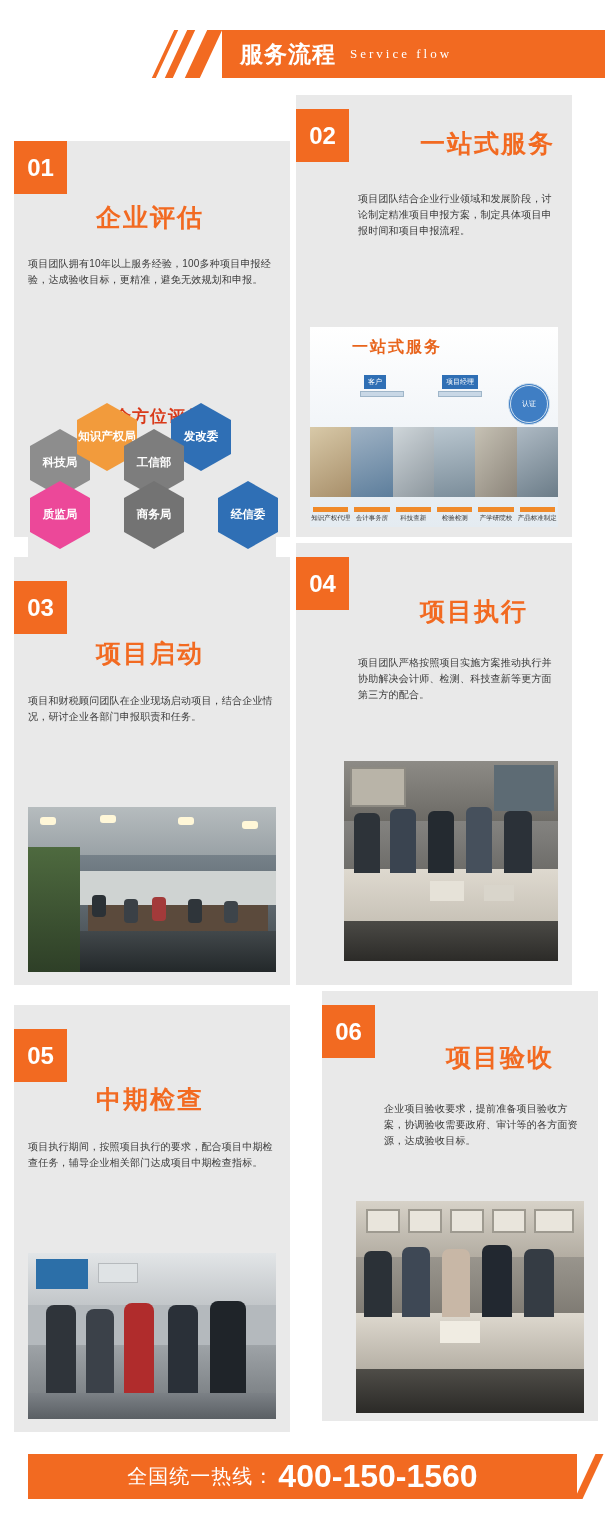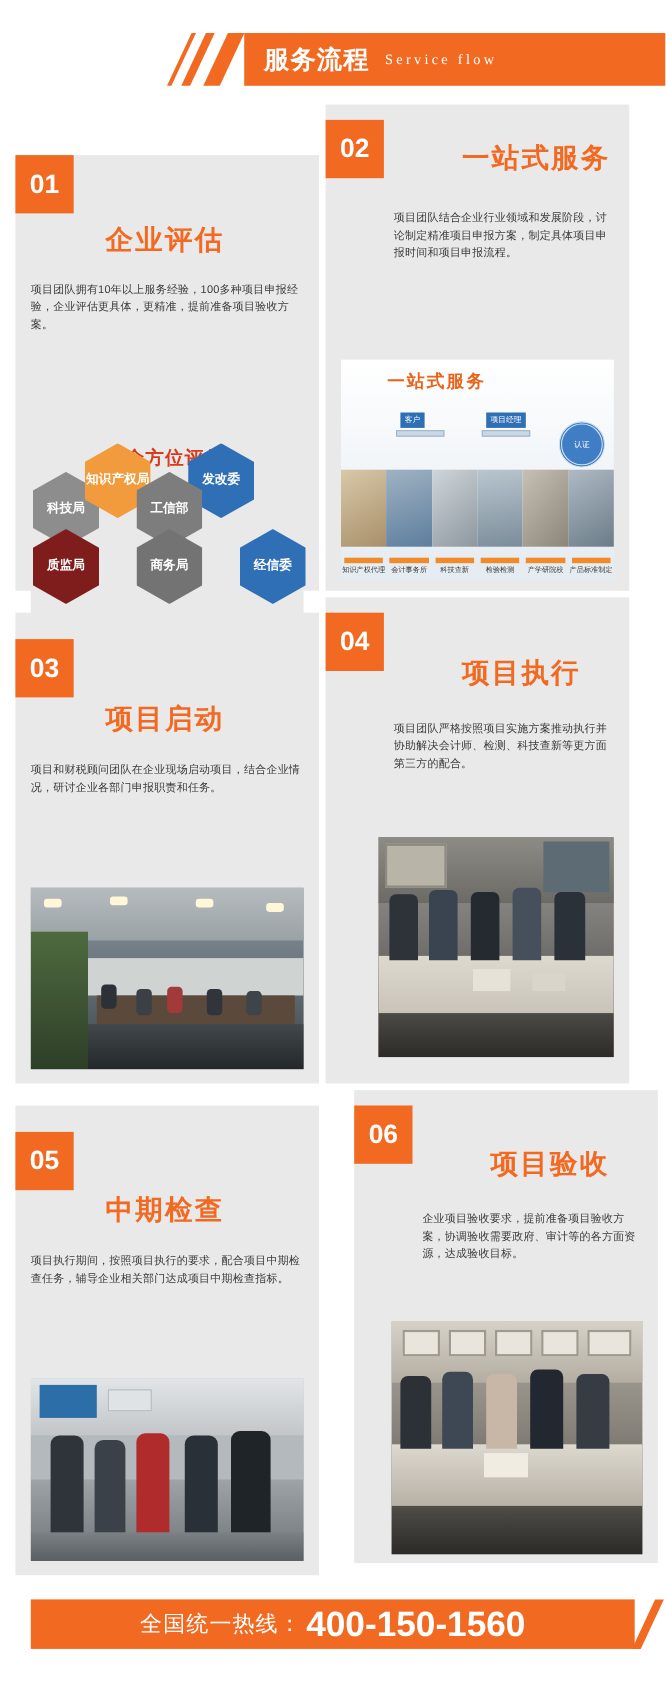--- a/index.html
+++ b/index.html
@@ -136,21 +136,21 @@
     width: 60px; height: 68px;
     clip-path: polygon(50% 0%, 100% 25%, 100% 75%, 50% 100%, 0% 75%, 0% 25%);
     display: flex; align-items: center; justify-content: center;
     color: #fff; font-size: 11.5px; font-weight: bold; text-align:center; line-height:1.15;
   }
   .hx1 { left: 2px;   top: 26px; background:#8d8d8d; }
   .hx3 { left: 96px;  top: 78px; background:#737373; }
   .hx6 { left: 143px; top: 0px;  background:#2f6fb5; }
   .hx7 { left: 96px;  top: 26px; background:#7d7d7d; }
   .hx8 { left: 49px;  top: 0px;  background:#f29b3c; }
-  .hx9 { left: 2px;   top: 78px; background:#7f1d1d; }
+  .hx9 { left: 2px;   top: 78px; background:#ec4899; }
   .hx10{ left: 190px; top: 78px; background:#2f6fb5; }
 
   
   .svcfig {
     position:absolute; left:14px; top:232px; width:248px; height:200px;
     background: linear-gradient(180deg,#ffffff 0%,#f3f6f9 45%,#e4ebf1 100%);
   }
   .svcfig .svc-title { position:absolute; left:42px; top:10px; font-size:16px; font-weight:bold; color:#e8641c; letter-spacing:2px;text-align:right;}
   .svcfig .seal {
     position:absolute; right:8px; top:56px; width:42px; height:42px; border-radius:50%;
@@ -180,21 +180,21 @@
     <span class="header-cn">服务流程</span>
     <span class="header-en">Service flow</span>
   </div>
 </div>
 
 <div class="grid">
 
   <div class="card" style="left:14px; top:46px; height:396px;">
     <div class="num-badge" style="left:0px; top:0px;">01</div>
     <div class="title" style="left:82px; top:60px;">企业评估</div>
-    <div class="body" style="left:14px; top:115px; width:248px;">项目团队拥有10年以上服务经验，100多种项目申报经验，企业评估更具体，更精准，提前准备项目验收方案。</div>
+    <div class="body" style="left:14px; top:115px; width:248px;">项目团队拥有10年以上服务经验，100多种项目申报经验，达成验收目标，更精准，避免无效规划和申报。</div>
 
     <div class="hexwrap">
       <div class="hex-title">全方位评估</div>
       <div class="hex hx1">科技局</div>
       <div class="hex hx6">发改委</div>
       <div class="hex hx8">知识产权局</div>
       <div class="hex hx7">工信部</div>
       <div class="hex hx10">经信委</div>
       <div class="hex hx9">质监局</div>
       <div class="hex hx3">商务局</div>

